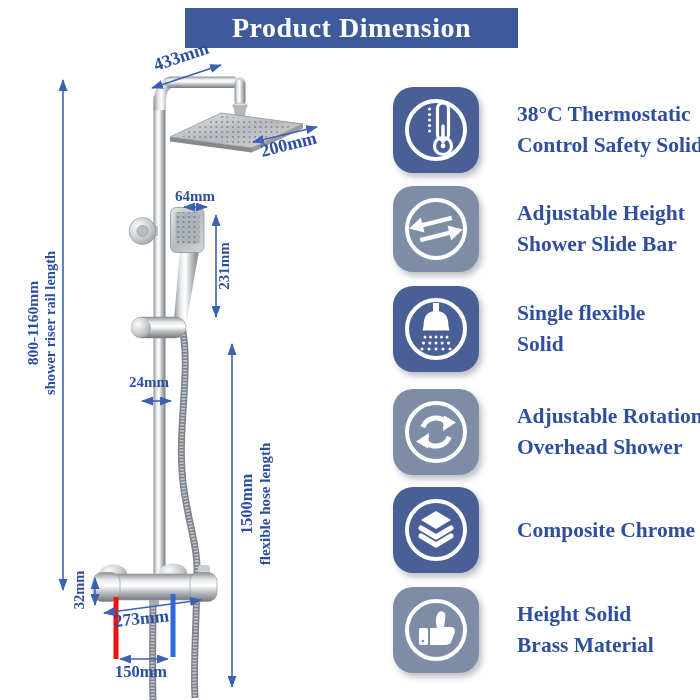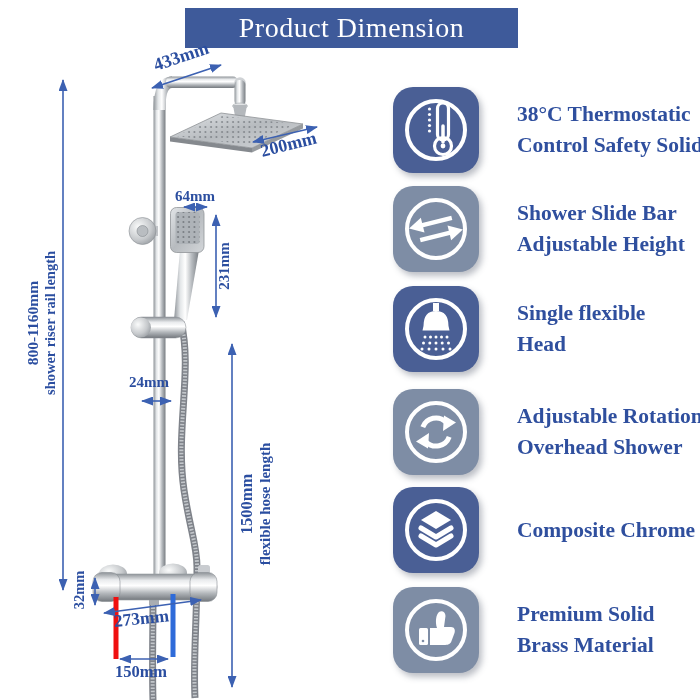--- a/index.html
+++ b/index.html
@@ -1,20 +1,20 @@
 <!DOCTYPE html>
 <html><head>
 <meta charset="utf-8">
 <style>
   html,body{margin:0;padding:0;background:#ffffff;}
   #stage{position:relative;width:700px;height:700px;background:#ffffff;overflow:hidden;
          font-family:"Liberation Serif","DejaVu Serif",serif;}
   .banner{position:absolute;left:185px;top:8px;width:333px;height:40px;
           display:flex;align-items:center;justify-content:center;
-          color:#ffffff;font-size:28px;font-weight:normal;letter-spacing:.5px;}
+          color:#ffffff;font-size:28px;font-weight:bold;letter-spacing:.5px;}
   .features{position:absolute;left:393px;top:0;width:305px;}
   .feat-row{position:absolute;left:0;display:flex;align-items:center;height:86px;}
   .feat-icon{width:86px;height:86px;border-radius:20px;flex:0 0 86px;
              box-shadow:3px 4px 6px rgba(60,70,90,.35);}
   .feat-icon svg{display:block;}
   .feat-text{margin-left:38px;color:#2F4F9E;font-size:21.5px;font-weight:bold;
              line-height:31px;white-space:nowrap;}
   svg text{font-family:"Liberation Serif","DejaVu Serif",serif;font-weight:bold;}
 </style>
 </head>
@@ -178,22 +178,22 @@
           <circle cx="43" cy="43" r="29" stroke="#fff" stroke-width="4"></circle>
           <g transform="rotate(-14 43 43)">
             <line x1="30" y1="36" x2="61" y2="36" stroke="#fff" stroke-width="4.5"></line>
             <polygon points="31,28.5 17,36 31,43.5" fill="#fff"></polygon>
             <line x1="25" y1="50" x2="56" y2="50" stroke="#fff" stroke-width="4.5"></line>
             <polygon points="55,42.5 69,50 55,57.5" fill="#fff"></polygon>
           </g>
         </svg>
       </div>
       <div class="feat-text">
+        <div>Adjustable Height</div>
         <div>Shower Slide Bar</div>
-        <div>Adjustable Height</div>
       </div>
     </div>
 
     <div class="feat-row" style="top:286px">
       <div class="feat-icon" style="background-color: rgb(74, 95, 149);">
         <svg width="86" height="86" viewBox="0 0 86 86" fill="none">
           <circle cx="43" cy="43" r="29" stroke="#fff" stroke-width="4"></circle>
           <rect x="40" y="17" width="6" height="8" fill="#fff"></rect>
           <path d="M30.5 40 Q30.5 25 43 25 Q55.5 25 55.5 40 L56.5 44.5 L29.5 44.5 Z" fill="#fff"></path>
           <g fill="#fff">
@@ -210,21 +210,21 @@
             <circle cx="29" cy="63" r="1.5"></circle>
               <circle cx="36" cy="63" r="1.5"></circle>
               <circle cx="43" cy="63" r="1.5"></circle>
               <circle cx="50" cy="63" r="1.5"></circle>
               <circle cx="57" cy="63" r="1.5"></circle>
           </g>
         </svg>
       </div>
       <div class="feat-text">
         <div>Single flexible</div>
-        <div>Head</div>
+        <div>Solid</div>
       </div>
     </div>
 
     <div class="feat-row" style="top:389px">
       <div class="feat-icon" style="background-color: rgb(126, 141, 165);">
         <svg width="86" height="86" viewBox="0 0 86 86" fill="none">
           <circle cx="43" cy="43" r="29" stroke="#fff" stroke-width="4"></circle>
           <path d="M29.8 38.2 A14 14 0 0 1 52.9 33.1" stroke="#fff" stroke-width="5"></path>
           <polygon points="51,26.5 63,33.5 50,42" fill="#fff"></polygon>
           <path d="M56.2 47.8 A14 14 0 0 1 33.1 52.9" stroke="#fff" stroke-width="5"></path>
@@ -254,19 +254,19 @@
     <div class="feat-row" style="top:587px">
       <div class="feat-icon" style="background-color: rgb(126, 141, 165);">
         <svg width="86" height="86" viewBox="0 0 86 86" fill="none">
           <circle cx="43" cy="43" r="29" stroke="#fff" stroke-width="4"></circle>
           <rect x="26" y="41" width="9" height="17" rx="1.5" fill="#fff"></rect>
           <circle cx="30" cy="54" r="1.3" fill="#7E8DA5"></circle>
           <path d="M37 58 V41 L44 41 C42 35 43 27.5 46 25 C49 23 52.5 25 52.5 29 L51 40 L58 40 C61.5 40 62.5 43 61.5 46 L58.5 54 C57.5 57.5 54.5 58 51 58 Z" fill="#fff"></path>
         </svg>
       </div>
       <div class="feat-text">
-        <div>Premium Solid</div>
+        <div>Height Solid</div>
         <div>Brass Material</div>
       </div>
     </div>
 
   </div>
 </div>
 
 </body></html>

